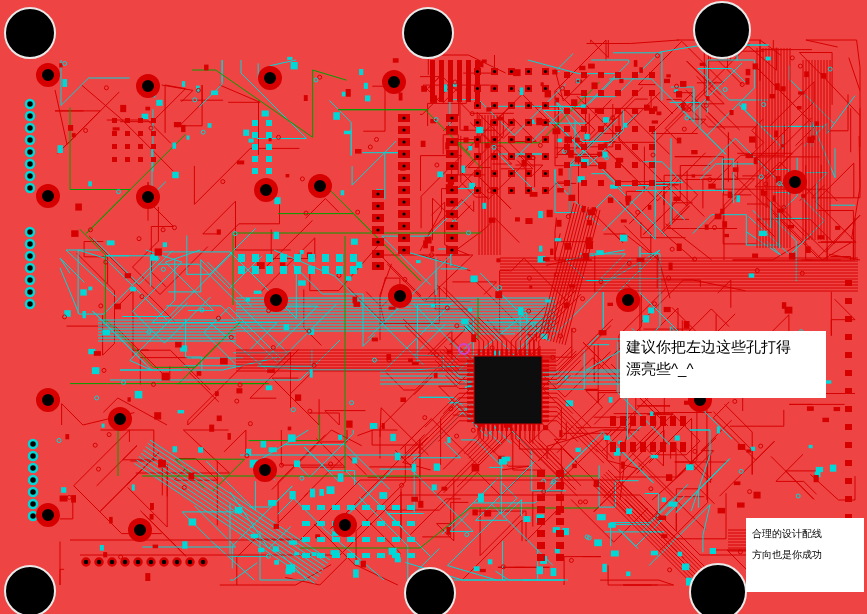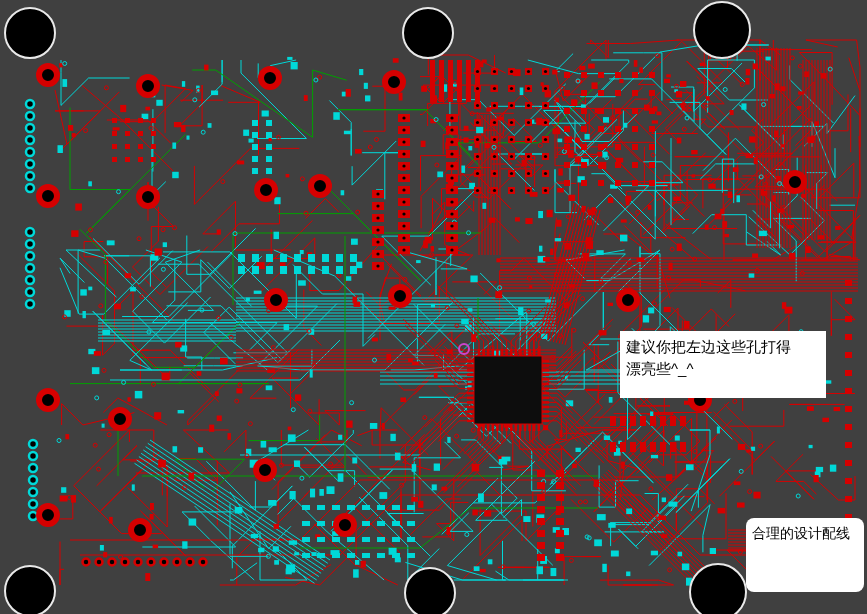--- a/index.html
+++ b/index.html
@@ -1,21 +1,21 @@
 <!DOCTYPE html>
 <html><head>
 <meta charset="utf-8">
 <style>
   html,body{margin:0;padding:0;background:#000;}
-  .stage{position:relative;width:867px;height:614px;background:#404040;overflow:hidden;font-family:"Liberation Sans",sans-serif;}
+  .stage{position:relative;width:867px;height:614px;background:#ef4444;overflow:hidden;font-family:"Liberation Sans",sans-serif;}
   .stage svg{position:absolute;left:0;top:0;}
   .note{position:absolute;background:#ffffff;color:#000000;box-sizing:border-box;padding:5px 6px;z-index:5;}
   .note div{white-space:nowrap;}
   .note1{left:620px;top:331px;width:206px;height:67px;font-size:15px;line-height:22px;}
-  .note2{left:746px;top:518px;width:118px;height:74px;font-size:14px;line-height:21px;border-radius:8px;}
+  .note2{left:746px;top:518px;width:118px;height:74px;font-size:10px;line-height:21px;}
 </style>
 </head>
 <body>
 
 <div class="stage">
   <svg id="pcb-svg" width="867" height="614" viewBox="0 0 867 614">
       <path d="M784.5,124.7L784.5,155.2L740.6,155.2L710.6,185.2" fill="none" stroke="#d60000" stroke-width="1"></path>
       <path d="M848.0,94.4L848.0,130.8L827.3,130.8" fill="none" stroke="#d60000" stroke-width="1"></path>
       <path d="M850.7,108.2L850.7,124.0L850.7,152.2" fill="none" stroke="#d60000" stroke-width="1"></path>
       <path d="M834.8,244.1L809.9,219.1L778.8,219.1L757.2,219.1L774.8,236.8" fill="none" stroke="#d60000" stroke-width="1"></path>
@@ -1676,14 +1676,15 @@
       <circle cx="464.0" cy="349.0" r="5.0" fill="none" stroke="#cc44cc" stroke-width="2"></circle>
     </svg>
 
   <div class="note note1">
     <div>建议你把左边这些孔打得</div>
     <div>漂亮些^_^</div>
   </div>
 
   <div class="note note2">
     <div>合理的设计配线</div>
+    <div>方向也是你成功</div>
   </div>
 </div>
 
 </body></html>

